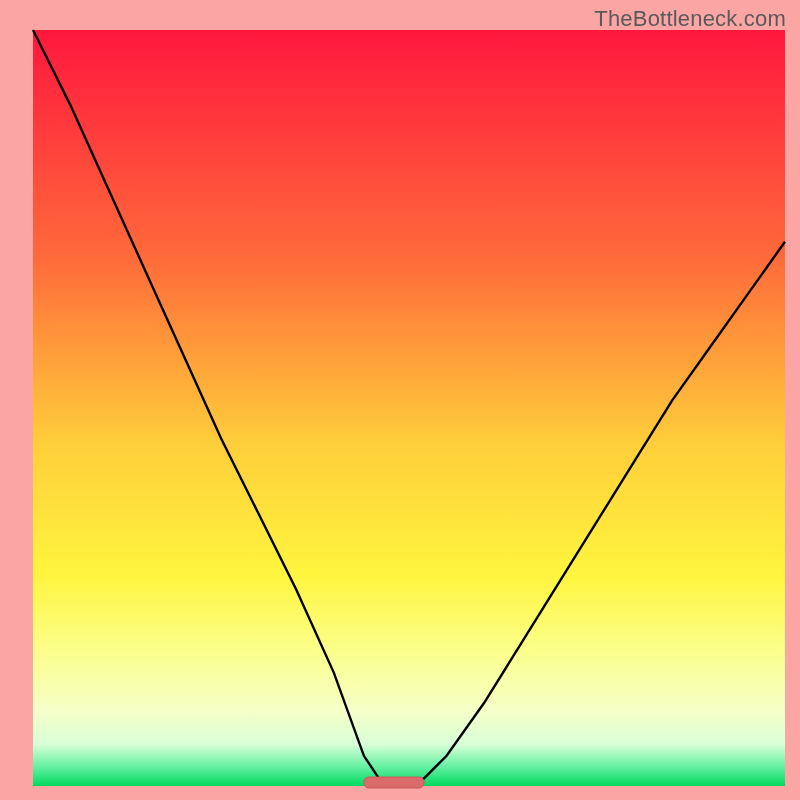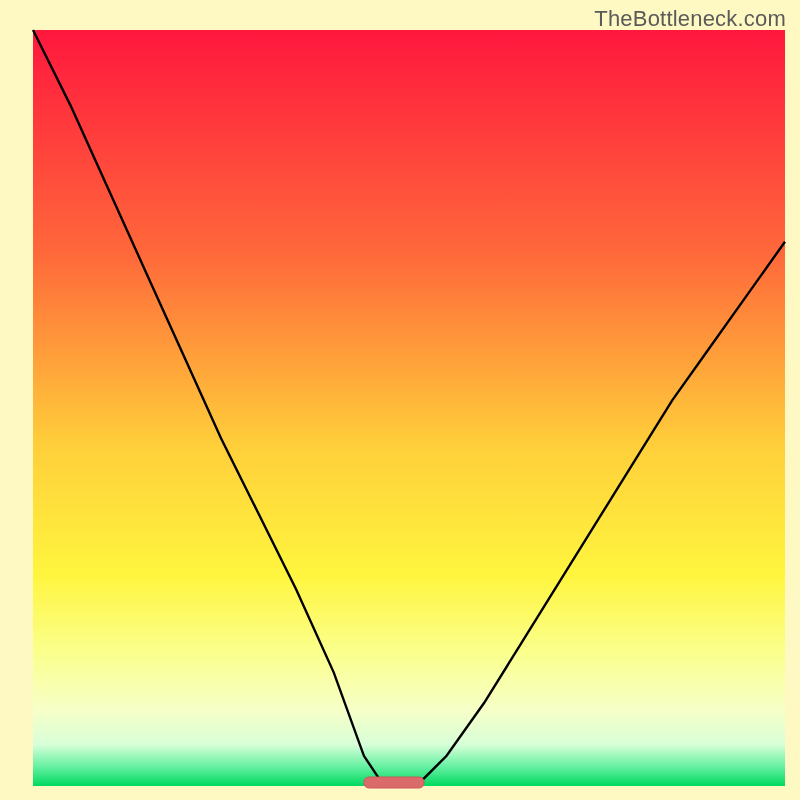--- a/index.html
+++ b/index.html
@@ -8,21 +8,21 @@
     width: 800px;
     height: 800px;
     background: #000;
     overflow: hidden;
     font-family: Arial, Helvetica, sans-serif;
   }
   .frame {
     position: relative;
     width: 800px;
     height: 800px;
-    background: #fef9c3;
+    background: #fca5a5;
   }
   .watermark {
     position: absolute;
     top: 6px;
     right: 14px;
     color: #5a5a5a;
     font-size: 22px;
     font-weight: 500;
     letter-spacing: 0.2px;
     z-index: 10;

